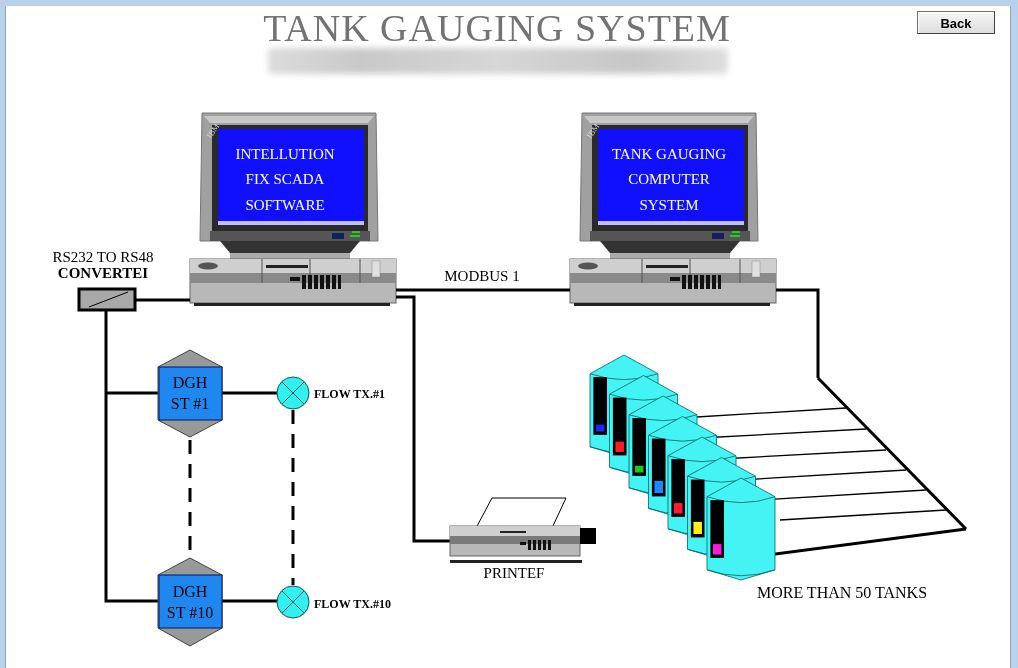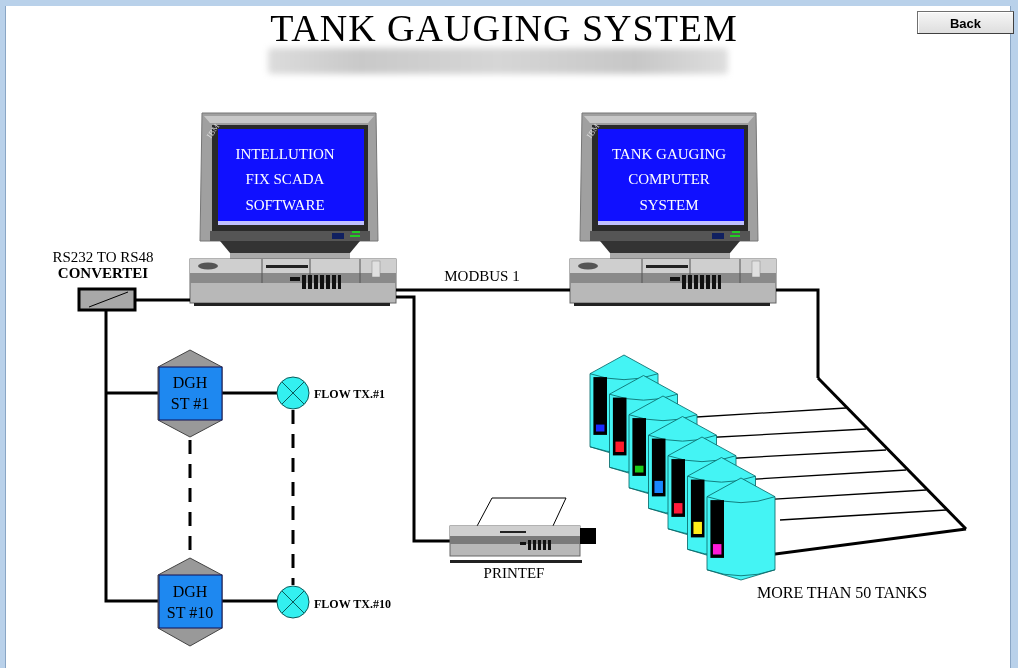--- a/index.html
+++ b/index.html
@@ -13,31 +13,31 @@
       background: #b9d1ea;
     }
     .frame-left { position: absolute; left: 0; top: 0; width: 6px; height: 668px; background: #b9d1ea; }
     .frame-right { position: absolute; right: 0; top: 0; width: 8px; height: 668px; background: #b9d1ea; }
     .frame-left::after, .frame-right::after {
       content: ""; position: absolute; top: 6px; bottom: 0; width: 1px; background: #8aa6c5;
     }
     .frame-left::after { right: 0; }
     .frame-right::after { left: 0; }
     .page-title {
-      position: absolute; left: 15px; width: 978px; top: 6px; text-align: center;
-      font-family: "Liberation Serif", serif; font-size: 38px; letter-spacing: 1px; color: #000000;
+      position: absolute; left: 8px; width: 978px; top: 6px; text-align: center;
+      font-family: "Liberation Serif", serif; font-size: 38px; letter-spacing: 1px; color: #737373;
       line-height: 44px;
     }
     .subtitle {
       position: absolute; left: 268px; top: 48px; width: 460px; height: 26px;
       background: linear-gradient(90deg, #dcdcdc, #c9c9c9 20%, #d6d6d6 50%, #c7c7c7 80%, #dedede);
       filter: blur(3px); border-radius: 4px;
     }
     .back-button {
-      position: absolute; left: 917px; top: 11px; width: 97px; height: 23px;
+      position: absolute; left: 917px; top: 11px; width: 78px; height: 23px;
       background: linear-gradient(#f6f6f6, #dedede);
       border: 1px solid #707070; border-right-color: #404040; border-bottom-color: #404040;
       box-shadow: inset 1px 1px 0 #fff;
       font-family: "Liberation Sans", sans-serif; font-weight: bold; font-size: 13px;
       text-align: center; line-height: 23px; color: #000; cursor: pointer; padding: 0;
     }
     svg.diagram { position: absolute; left: 0; top: 0; }
     .lbl { font-family: "Liberation Serif", serif; fill: #000; }
     .screen-txt { font-family: "Liberation Serif", serif; fill: #ffffff; font-size: 15px; }
   </style>

